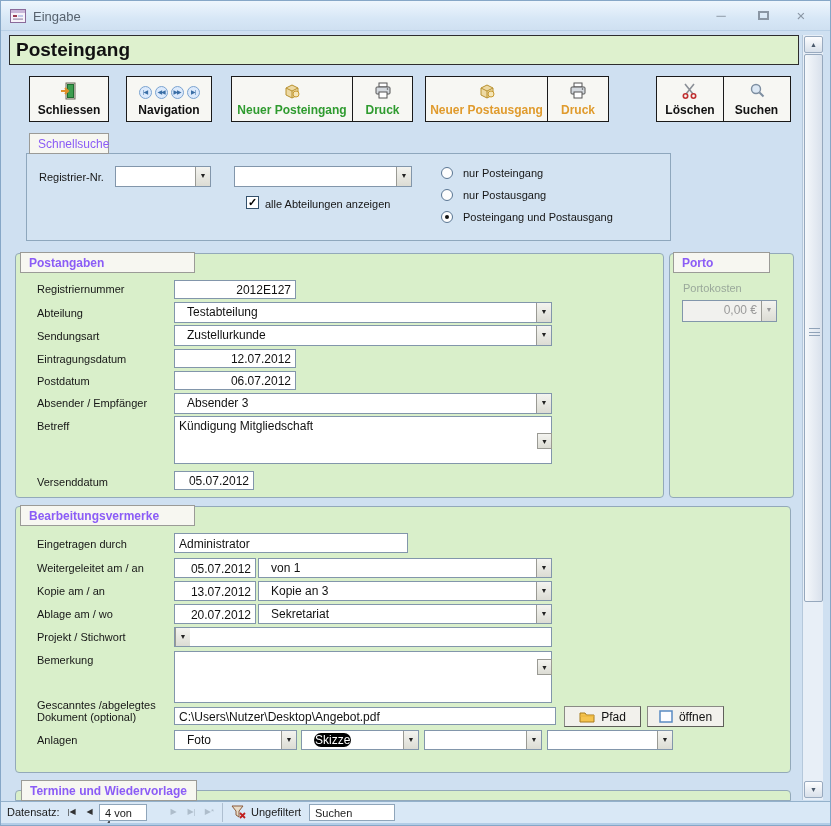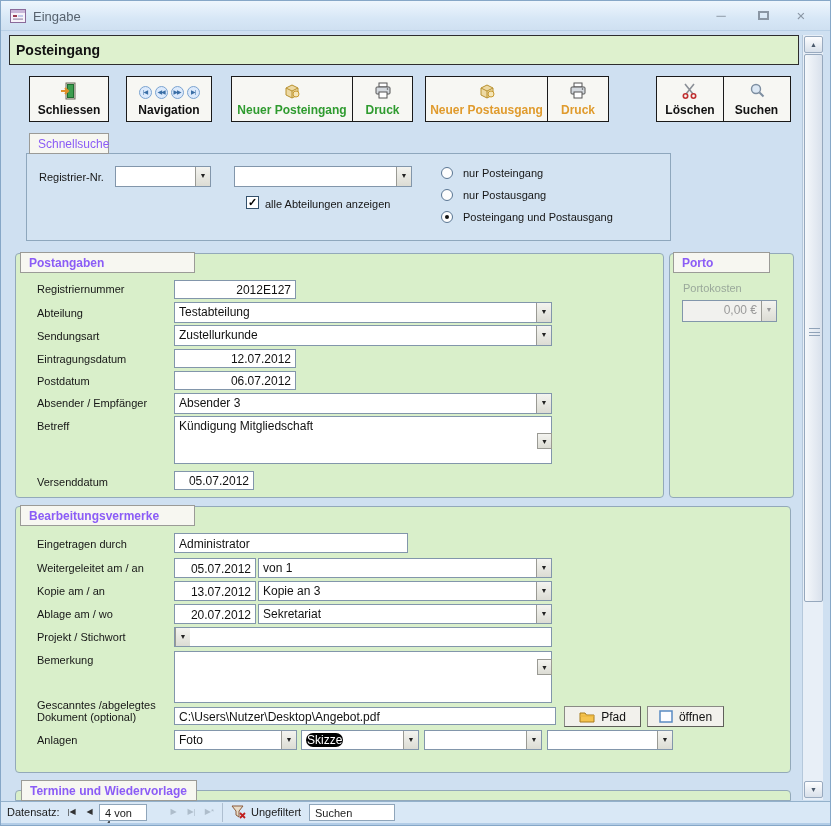--- a/index.html
+++ b/index.html
@@ -20,21 +20,21 @@
   .win-ctl { position:absolute; top:6px; width:30px; height:18px; text-align:center;
     color:#8a96a4; font-size:13px; line-height:18px; cursor:default; }
   .win-ctl.min { right:96px; }
   .win-ctl.max { right:54px; }
   .win-ctl.cls { right:16px; font-size:15px; }
   .restore-box { display:inline-block; width:11px; height:9px; border:2px solid #8a96a4; margin-top:4px; }
   
   .page-header {
     position:absolute; left:8px; top:34px; width:790px; height:30px;
     background:#def1ce; border:1px solid #2d2d2d;
-    font-size:14px; font-weight:bold; color:#111; line-height:28px; padding-left:6px;
+    font-size:19px; font-weight:bold; color:#111; line-height:28px; padding-left:6px;
   }
   
   .tb-btn, .tb-group {
     position:absolute; top:75px; height:46px; background:#f7f7f3;
     border:1px solid #1a1a1a;
   }
   .tb-cell {
     display:flex; flex-direction:column; align-items:center; justify-content:flex-end;
     height:100%; padding-bottom:4px; float:left; cursor:default;
   }
@@ -69,21 +69,21 @@
   .lbl.wrap { white-space:normal; line-height:12px; }
   .fld {
     position:absolute; background:#fff; border:1px solid #8296ab;
     font-size:12px; color:#111; font-family:"Liberation Sans", sans-serif;
     padding:1px 4px 0 4px; line-height:16px;
   }
   input.fld { outline:none; }
   .fld.rt { text-align:right; }
   .combo { position:absolute; background:#fff; border:1px solid #8296ab; display:flex; }
   .combo .ctext { flex:1; font-size:12px; color:#111; padding:2px 0 0 4px;
-    white-space:nowrap; overflow:hidden; }
+    white-space:nowrap; overflow:hidden;margin-left:8px; }
   .combo .ctext .sel { background:#000; color:#fff; padding:0 1px;border-radius:7px; }
   .combo-btn {
     width:15px; background:linear-gradient(#f4f4f0,#dcdcd4); border-left:1px solid #9a9a94;
     font-size:7px; color:#222; text-align:center; line-height:17px; cursor:default;
     flex:0 0 15px;
   }
   .combo.disabled { background:#f1f1ee; }
   .combo.disabled .ctext { color:#9a9a9a; text-align:right; padding-right:4px; }
   .drop-sq {
     position:absolute; width:15px; height:16px;

